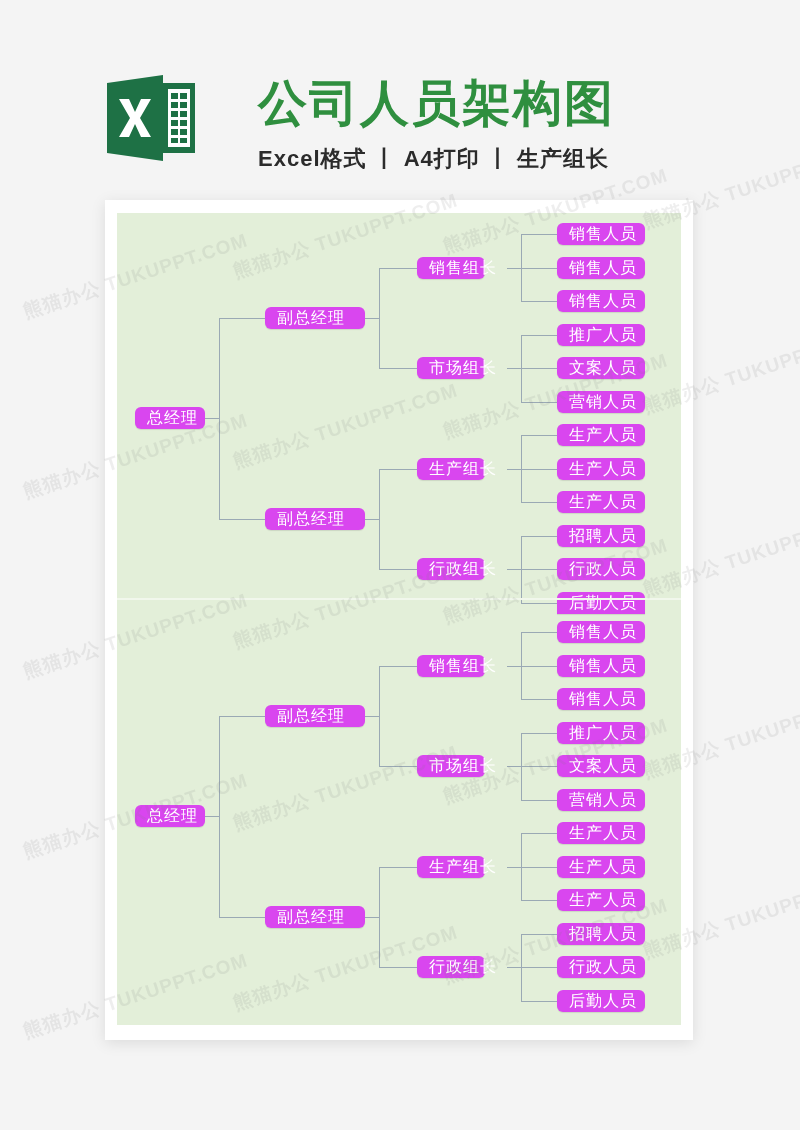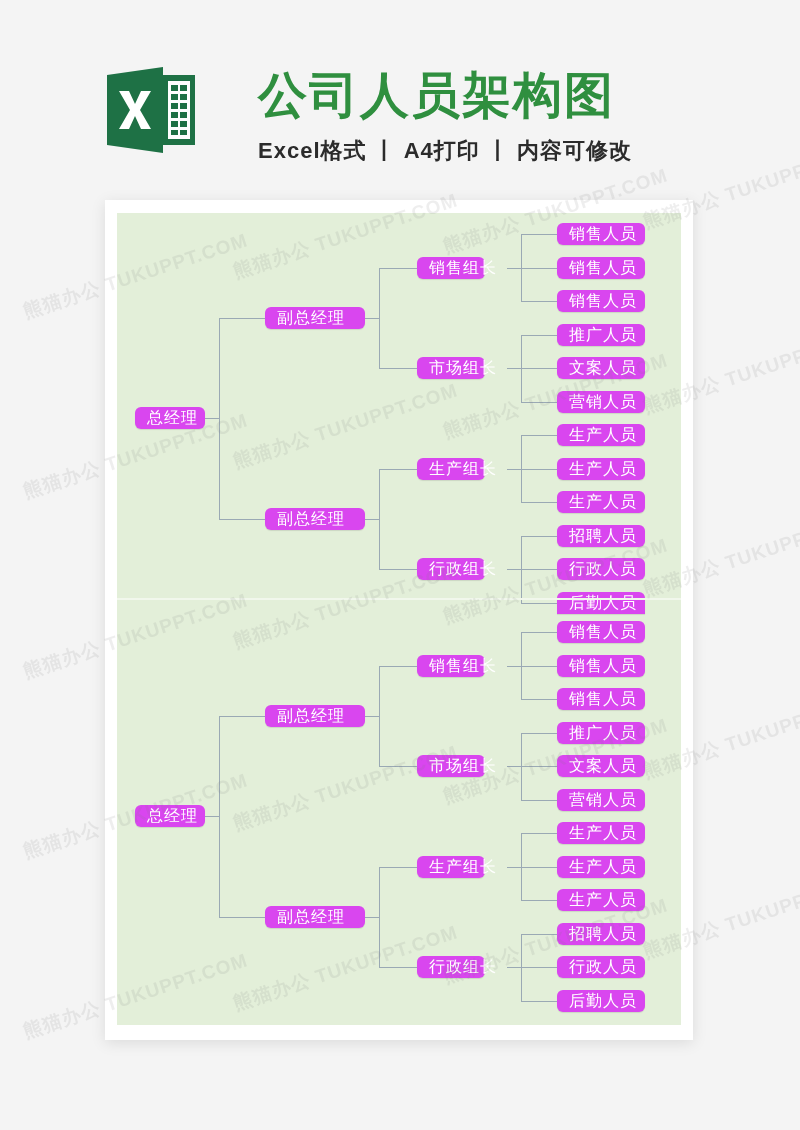--- a/index.html
+++ b/index.html
@@ -5,21 +5,21 @@
   html,body{margin:0;padding:0;}
   body{
     width:800px;height:1130px;
     background:#f4f4f4;
     font-family:"Liberation Sans","DejaVu Sans",sans-serif;
     overflow:hidden;position:relative;
   }
 
   
   .header{
-    position:absolute;left:0;top:8px;width:800px;height:190px;
+    position:absolute;left:0;top:16px;width:800px;height:190px;
     background:#f4f4f4;
   }
   .logo{
     position:absolute;left:107px;top:59px;width:88px;height:86px;
   }
   .logo svg{display:block;}
   .title{
     position:absolute;left:258px;top:58px;
     font-size:49px;font-weight:bold;color:#2f8f3f;
     letter-spacing:2px;line-height:58px;white-space:nowrap;
@@ -102,21 +102,21 @@
       <rect x="64" y="45" width="7" height="6" fill="#1e7145"></rect>
       <rect x="73" y="45" width="7" height="6" fill="#1e7145"></rect>
       <rect x="64" y="54" width="7" height="6" fill="#1e7145"></rect>
       <rect x="73" y="54" width="7" height="6" fill="#1e7145"></rect>
       <rect x="64" y="63" width="7" height="5" fill="#1e7145"></rect>
       <rect x="73" y="63" width="7" height="5" fill="#1e7145"></rect>
     </svg>
   </div>
 
   <div class="title">公司人员架构图</div>
-  <div class="subtitle">Excel格式 丨 A4打印 丨 内容可修改</div>
+  <div class="subtitle">Excel格式 丨 A4打印 丨 生产组长</div>
 </div>
 
 <div class="card">
   <div class="page">
     <div id="diagram-root">
         <div class="node lvl4" style="left: 440px; top: 10px;">销售人员</div>
         <div class="node lvl4" style="left: 440px; top: 43.5px;">销售人员</div>
         <div class="node lvl4" style="left: 440px; top: 77px;">销售人员</div>
         <div class="node lvl4" style="left: 440px; top: 110.5px;">推广人员</div>
         <div class="node lvl4" style="left: 440px; top: 144px;">文案人员</div>

